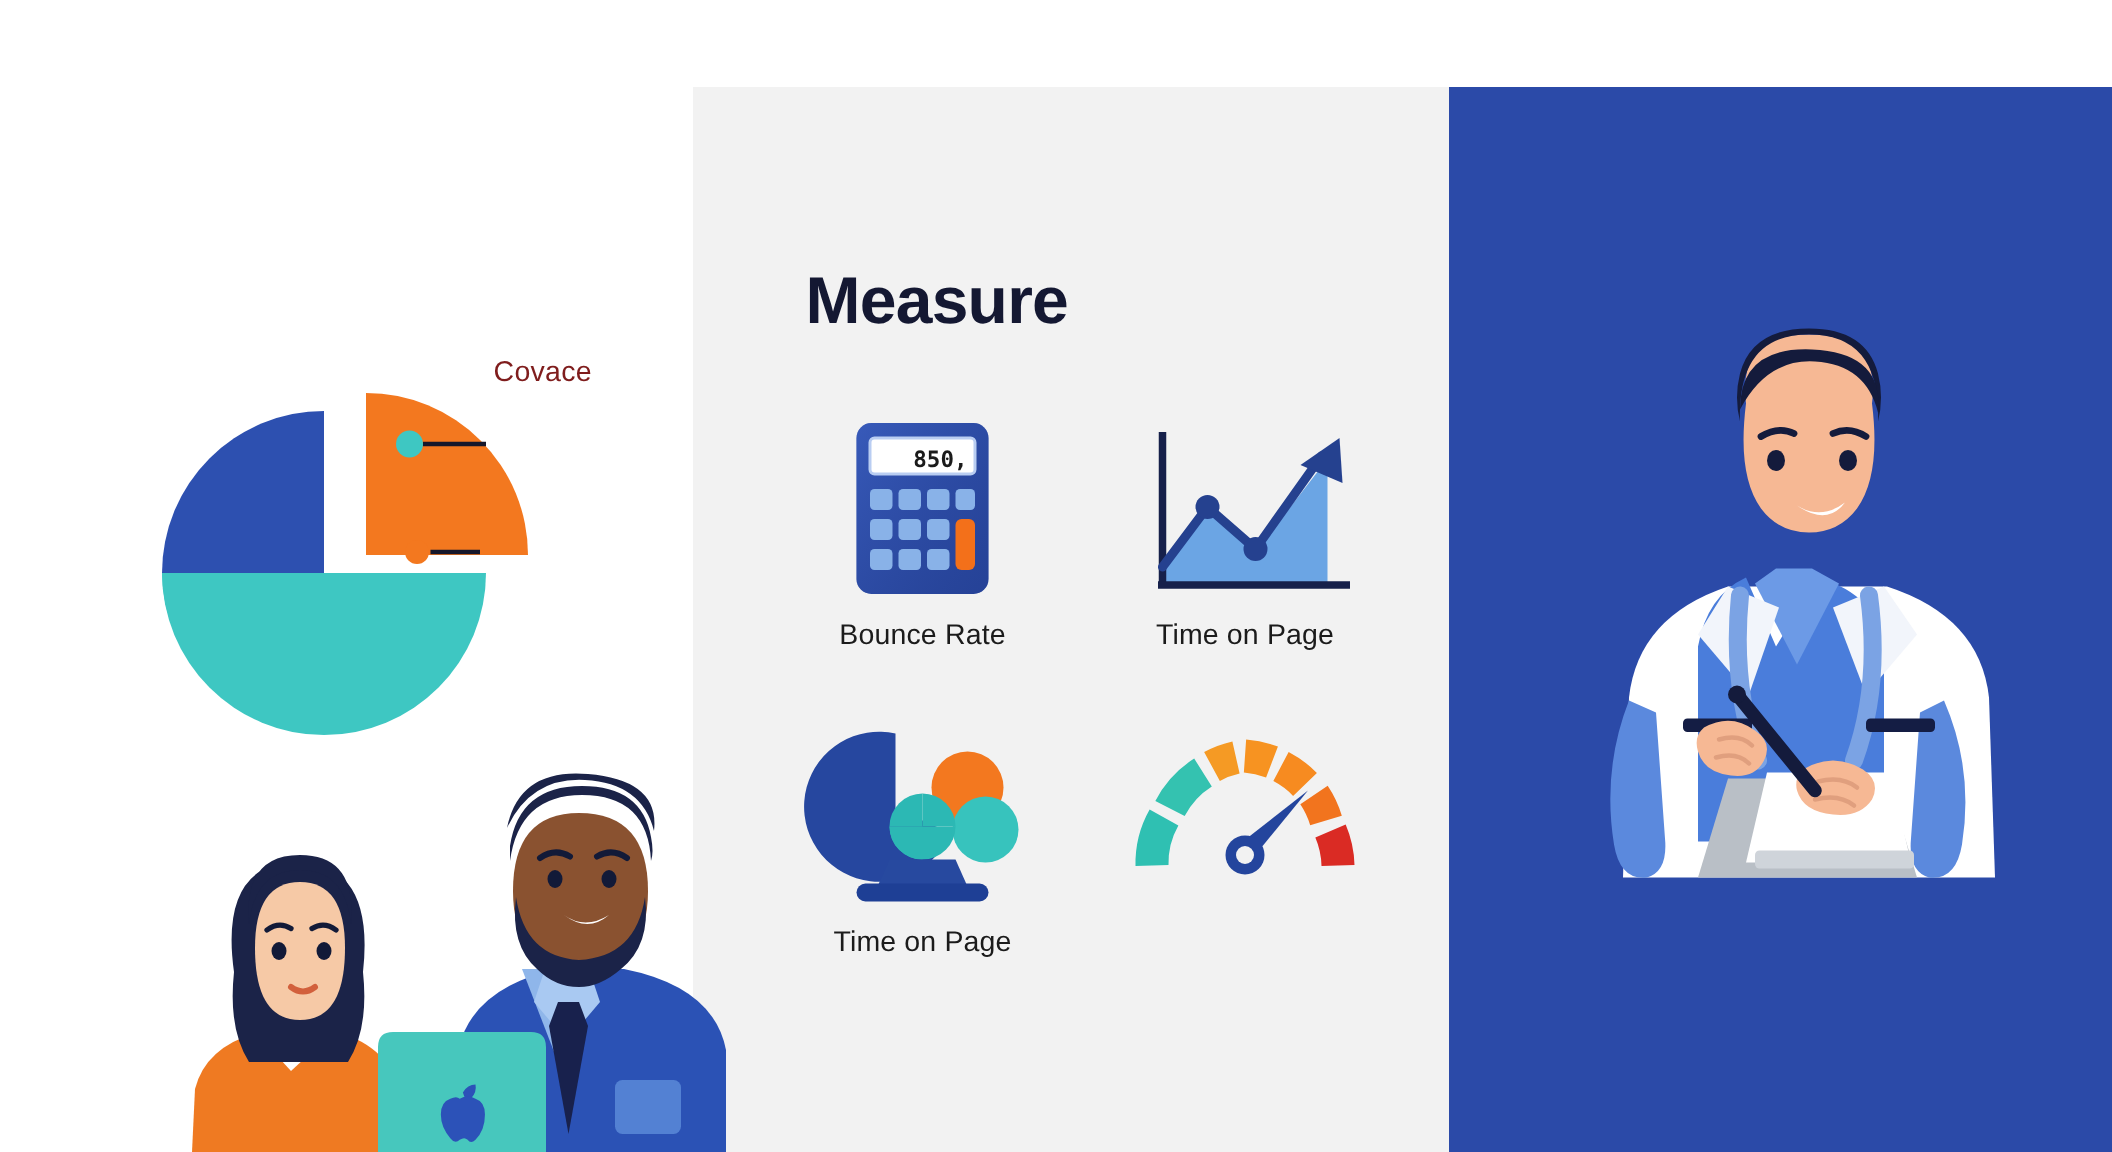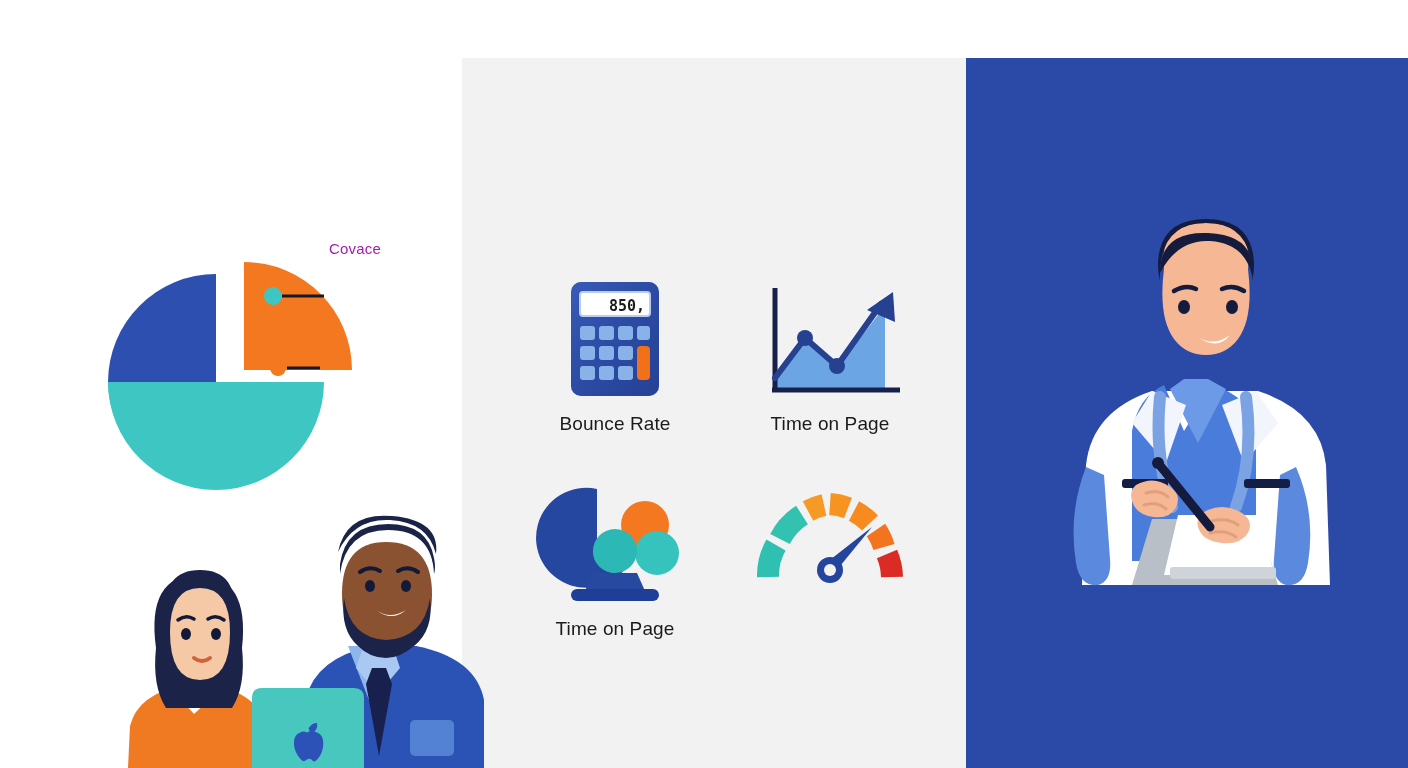--- a/index.html
+++ b/index.html
@@ -7,21 +7,21 @@
   .stage{position:relative;width:1408px;height:768px;background:#ffffff;overflow:hidden;}
 
   
   .panel-left{position:absolute;left:0;top:0;width:462px;height:768px;background:#ffffff;}
   .panel-mid{position:absolute;left:462px;top:58px;width:504px;height:710px;background:#f2f2f2;}
   .panel-right{position:absolute;left:966px;top:58px;width:442px;height:710px;background:#2b4aa8;}
 
   
   .pie-wrap{position:absolute;left:68px;top:250px;width:400px;height:250px;}
   .pie-svg{position:absolute;left:0;top:0;}
-  .pie-label{position:absolute;color:#a21caf;font-size:15px;line-height:25px;letter-spacing:.2px;}
+  .pie-label{position:absolute;color:#7f1d1d;font-size:19px;line-height:25px;letter-spacing:.2px;}
   .pie-label.l1{left:261px;top:-14px;}
   .pie-label.l2{left:255px;top:53px;}
 
   
   .measure-title{position:absolute;left:537px;top:176px;font-size:44px;font-weight:bold;color:#141832;letter-spacing:-.5px;}
   .metric-grid{position:absolute;left:500px;top:280px;width:440px;height:400px;}
   .metric{position:absolute;width:210px;text-align:center;}
   .metric .icon-box{height:125px;display:flex;align-items:flex-start;justify-content:center;}
   .metric .m-label{margin-top:8px;font-size:19px;color:#1b1b1b;letter-spacing:.1px;}
   .m-tl{left:10px;top:0;}
@@ -60,20 +60,21 @@
 
       <circle cx="205" cy="46" r="9" fill="#3ec7c2"></circle>
       <line x1="214" y1="46" x2="256" y2="46" stroke="#15172b" stroke-width="3"></line>
       <circle cx="210" cy="118" r="8" fill="#f3781f"></circle>
       <line x1="219" y1="118" x2="252" y2="118" stroke="#15172b" stroke-width="3"></line>
     </svg>
 
     <div class="pie-label l1">Covace</div>
   </div>
 
+  <div class="measure-title">Measure</div>
 
   <div class="metric-grid">
 
     <div class="metric m-tl">
       <div class="icon-box">
         <svg width="96" height="118" viewBox="0 0 96 118">
           <rect x="4" y="2" width="88" height="114" rx="10" fill="#2f4fad"></rect>
           <rect x="4" y="2" width="88" height="114" rx="10" fill="url(#calg)"></rect>
           <defs>
             <linearGradient id="calg" x1="0" y1="0" x2="1" y2="1">

